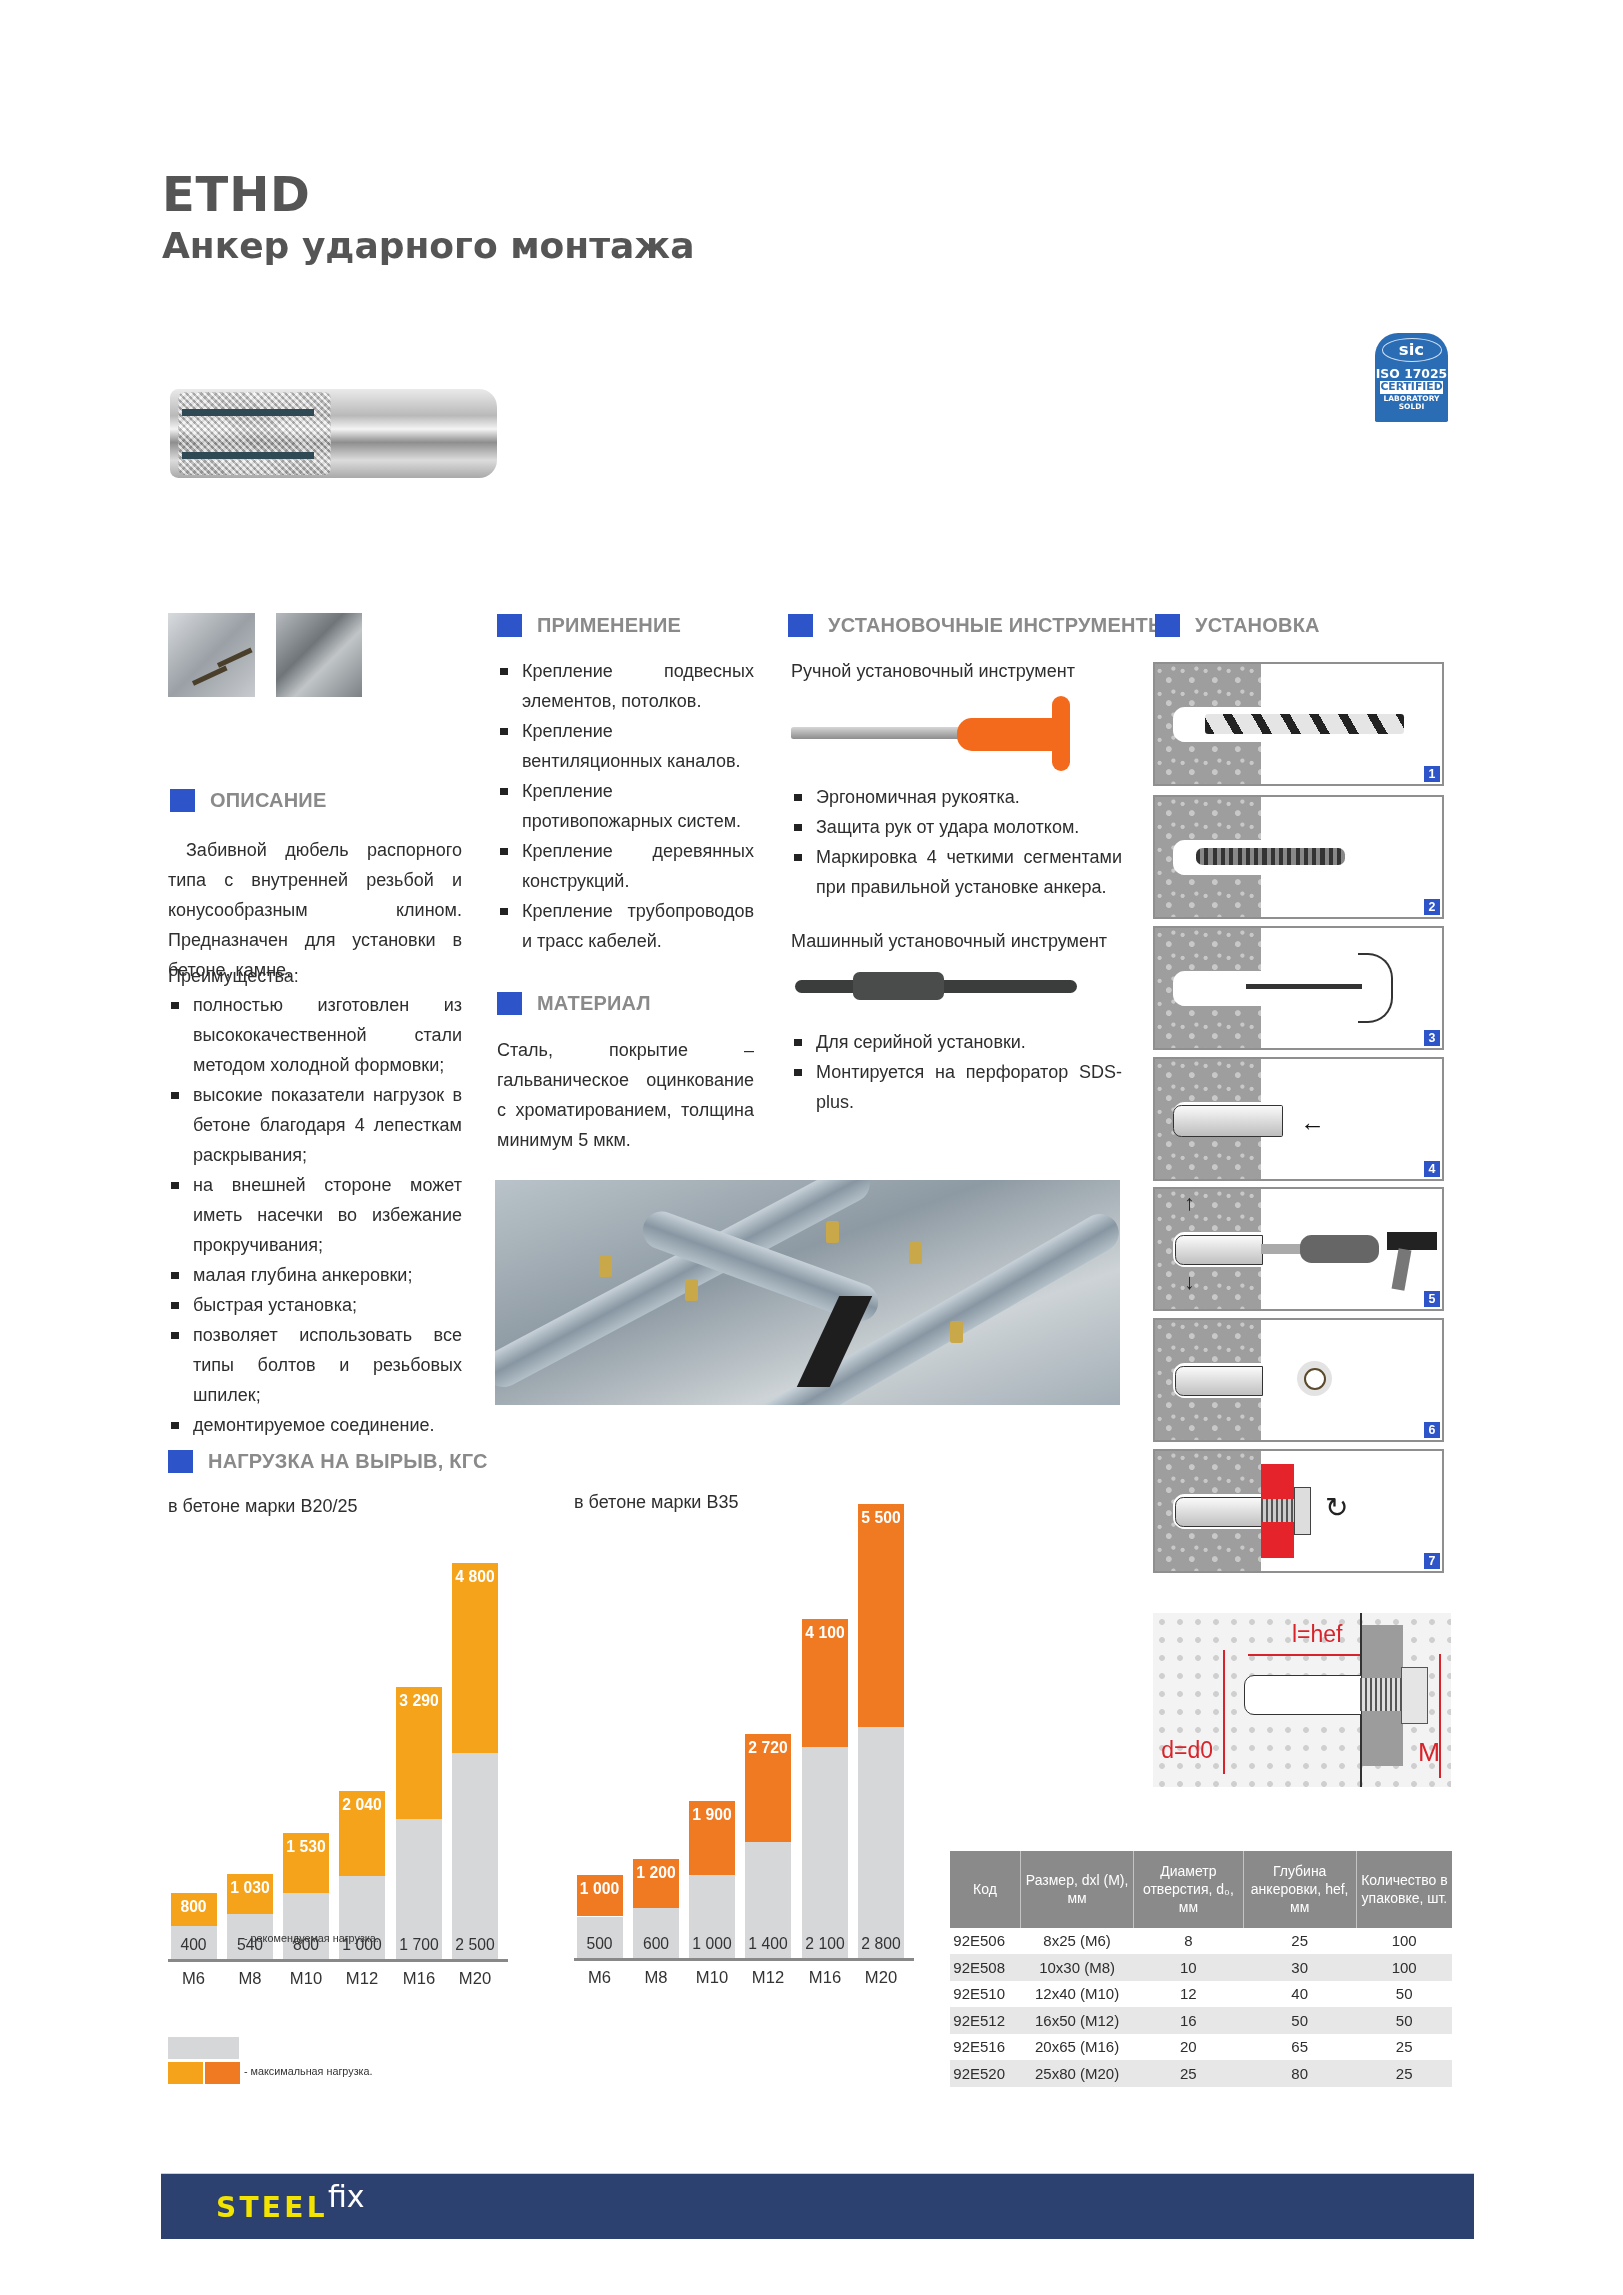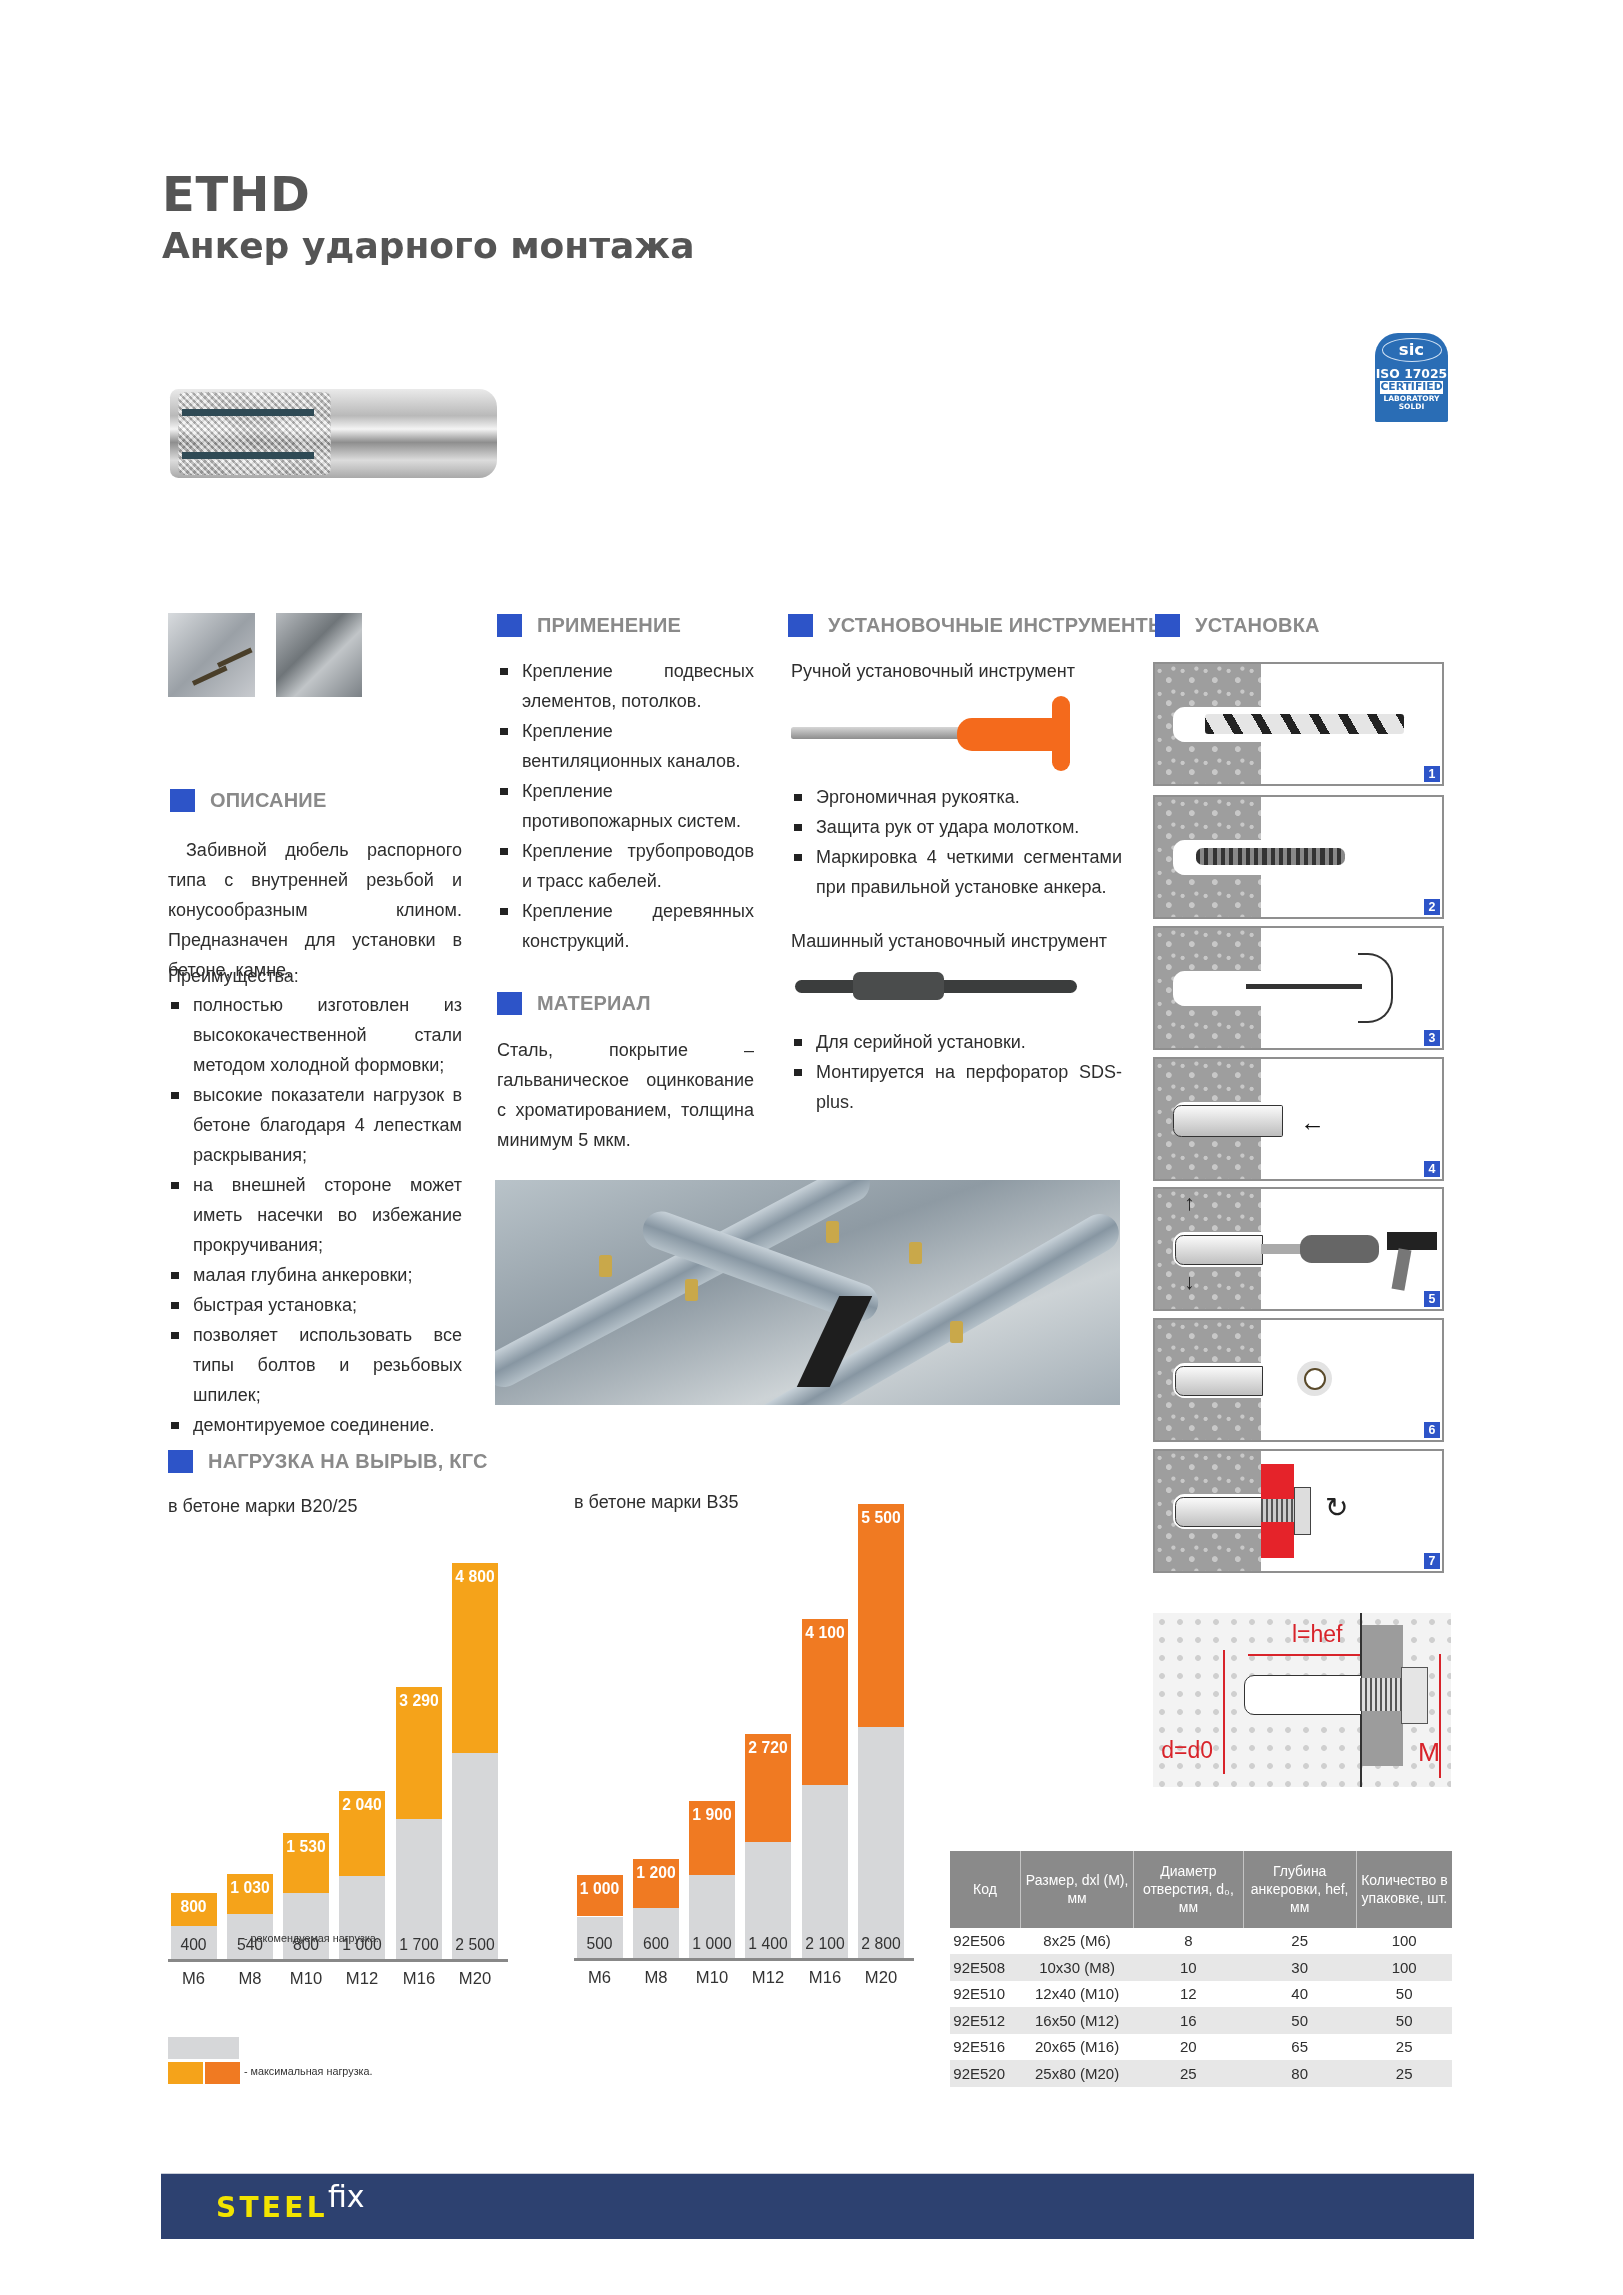--- a/index.html
+++ b/index.html
@@ -112,22 +112,22 @@
 </ul>
 
 <div class="abs sec" style="left:497px;top:614px;">
   <div class="sq"></div>
   <div class="lbl">ПРИМЕНЕНИЕ</div>
 </div>
 <ul class="abs bl" style="left:497px;top:656px;width:257px;">
   <li>Крепление подвесных элементов, потолков.</li>
   <li>Крепление вентиляционных каналов.</li>
   <li>Крепление противопожарных систем.</li>
+  <li>Крепление деревянных конструкций.</li>
   <li>Крепление трубопроводов и трасс кабелей.</li>
-  <li>Крепление деревянных конструкций.</li>
 </ul>
 
 <div class="abs sec" style="left:497px;top:992px;">
   <div class="sq"></div>
   <div class="lbl">МАТЕРИАЛ</div>
 </div>
 <div class="abs body" style="left:497px;top:1035px;width:257px;">Сталь, покрытие – гальваническое оцинкование с хроматированием, толщина минимум 5 мкм.</div>
 
 <div class="abs sec" style="left:788px;top:614px;">
   <div class="sq"></div>
@@ -343,21 +343,21 @@
       </div>
       <div class="grey" style="height: 116px;">
         <div class="botlbl">1 400</div>
       </div>
     </div>
     <div class="cat" style="left: 171px;">M12</div>
     <div class="bar" style="left: 228px; height: 339px;">
       <div class="top" style="top: 0px; height: 166px; background: rgb(240, 122, 34);">
         <div class="toplbl">4 100</div>
       </div>
-      <div class="grey" style="height: 173px;">
+      <div class="grey" style="height: 211px;">
         <div class="botlbl">2 100</div>
       </div>
     </div>
     <div class="cat" style="left: 228px;">M16</div>
     <div class="bar" style="left: 284px; height: 454px;">
       <div class="top" style="top: 0px; height: 223px; background: rgb(240, 122, 34);">
         <div class="toplbl">5 500</div>
       </div>
       <div class="grey" style="height: 231px;">
         <div class="botlbl">2 800</div>

